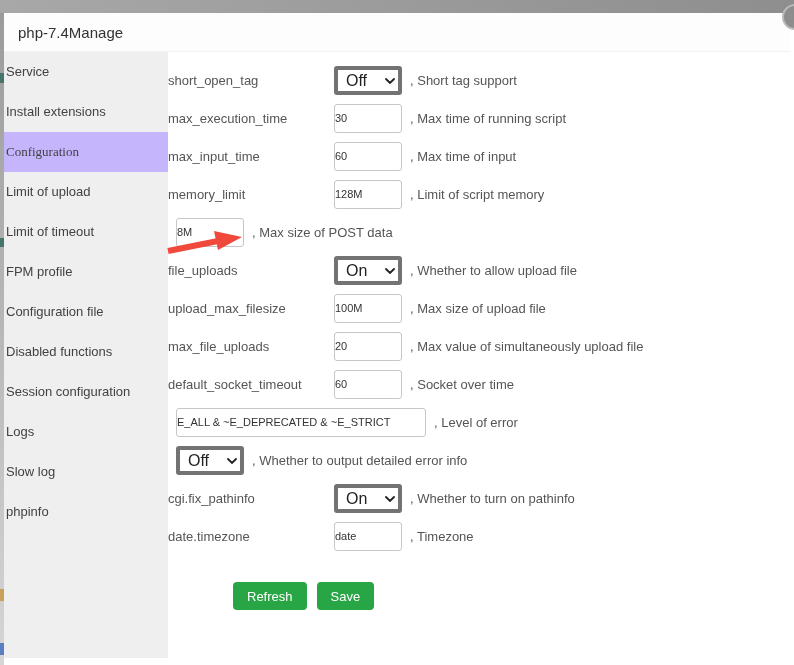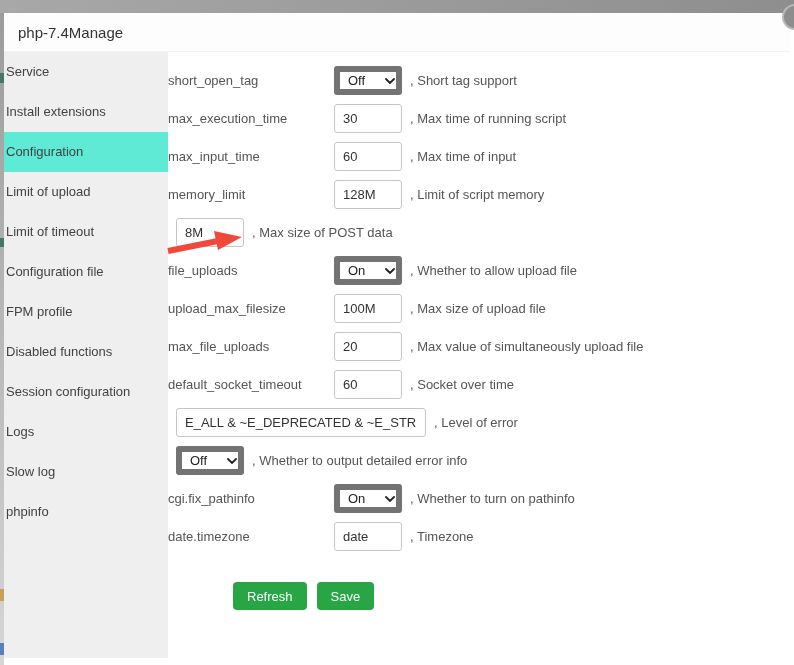--- a/index.html
+++ b/index.html
@@ -26,36 +26,36 @@
   .title { font-size:15px; color:#333; }
 
   .close-circle { position:absolute; left:778px; top:-9px; width:26px; height:26px;
     border-radius:50%; background:#8d8d8d; border:2px solid #b9b9b9; }
 
   
   .sidebar { position:absolute; left:0; top:39px; width:164px; height:606px;
     background:#efefef; }
   .side-item { height:40px; line-height:40px; padding-left:2px;
     font-size:13px; color:#424242; cursor:pointer; white-space:nowrap; }
-  .side-item.selected { background:#5eead4; }
+  .side-item.selected { background:#c4b5fd;font-family:Liberation Serif, serif; }
 
   
   .main { position:absolute; left:164px; top:39px; right:0; bottom:0;
     background:#fff; padding-top:9px; }
   .form-row { display:flex; align-items:center; height:38px; }
   .f-label { width:158px; text-align:left; font-size:13px; color:#555;
     white-space:nowrap; flex:none; }
   .ctrl { margin-left:8px; flex:none; position:relative; }
   .ctrl input { width:68px; height:29px; border:1px solid #c6c6c6; border-radius:3px;
-    padding:0 8px; font-size:13px; color:#333;
+    padding:0 0; font-size:11px; color:#333;
     font-family:"Liberation Sans","DejaVu Sans",sans-serif; outline:none; background:#fff; }
   .ctrl input.wide { width:250px; }
   .ctrl select { appearance:none; -webkit-appearance:none; width:68px; height:29px;
-    border:6px solid #737373; border-radius:3px; padding:0 20px 0 8px;
-    font-size:13px; color:#222; background:#fff; outline:none;
+    border:4px solid #737373; border-radius:3px; padding:0 20px 0 8px;
+    font-size:16px; color:#222; background:#fff; outline:none;
     font-family:"Liberation Sans","DejaVu Sans",sans-serif; }
   .ctrl .chev { position:absolute; right:7px; top:12px; pointer-events:none; }
   .f-desc { margin-left:8px; font-size:13px; color:#555; white-space:nowrap; }
 
   
   .btn-row { margin-top:27px; margin-left:65px; display:flex; gap:10px; }
   .btn { height:28px; border:none; border-radius:4px; background:#28a544;
     color:#fff; font-size:13px; padding:0 14px; cursor:pointer;
     font-family:"Liberation Sans","DejaVu Sans",sans-serif; }
 
@@ -78,22 +78,22 @@
     <span class="title">php-7.4Manage</span>
   </div>
   <div class="close-circle"></div>
 
   <div class="sidebar" id="sidebar">
       <div class="side-item">Service</div>
       <div class="side-item">Install extensions</div>
       <div class="side-item selected">Configuration</div>
       <div class="side-item">Limit of upload</div>
       <div class="side-item">Limit of timeout</div>
+      <div class="side-item">FPM profile</div>
       <div class="side-item">Configuration file</div>
-      <div class="side-item">FPM profile</div>
       <div class="side-item">Disabled functions</div>
       <div class="side-item">Session configuration</div>
       <div class="side-item">Logs</div>
       <div class="side-item">Slow log</div>
       <div class="side-item">phpinfo</div>
     </div>
 
   <div class="main" id="form-main">
     <div class="form-row">
         <span class="f-label">short_open_tag</span>

